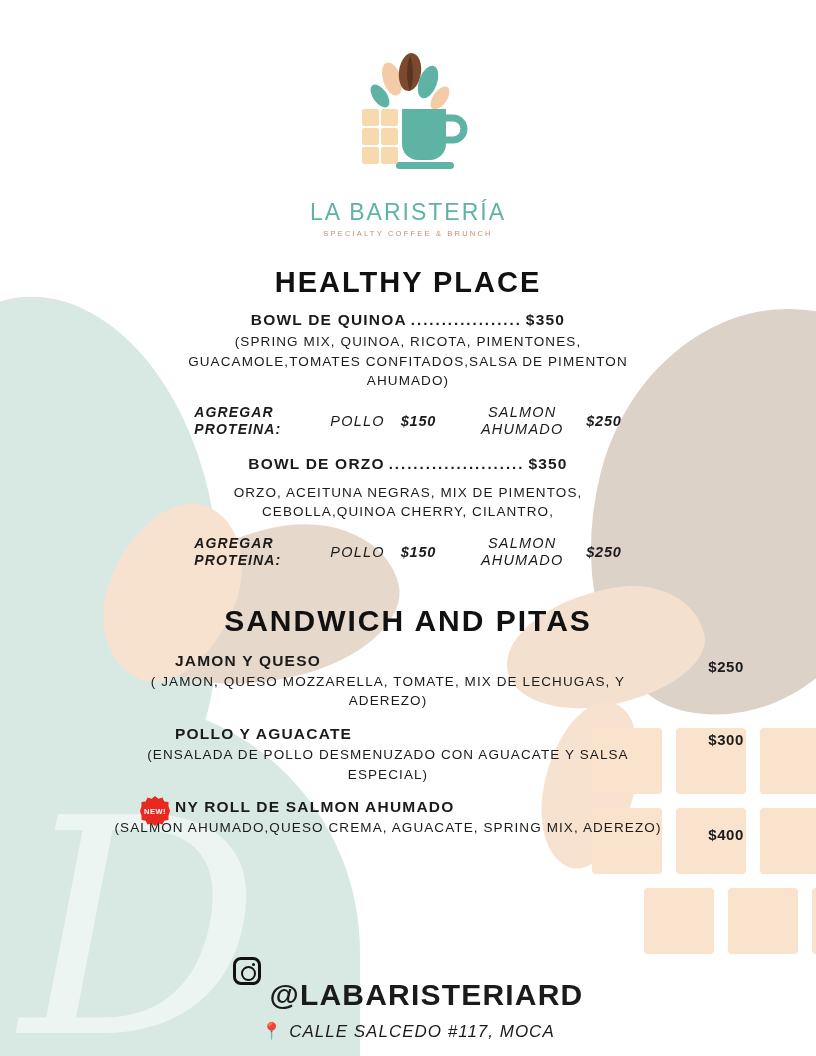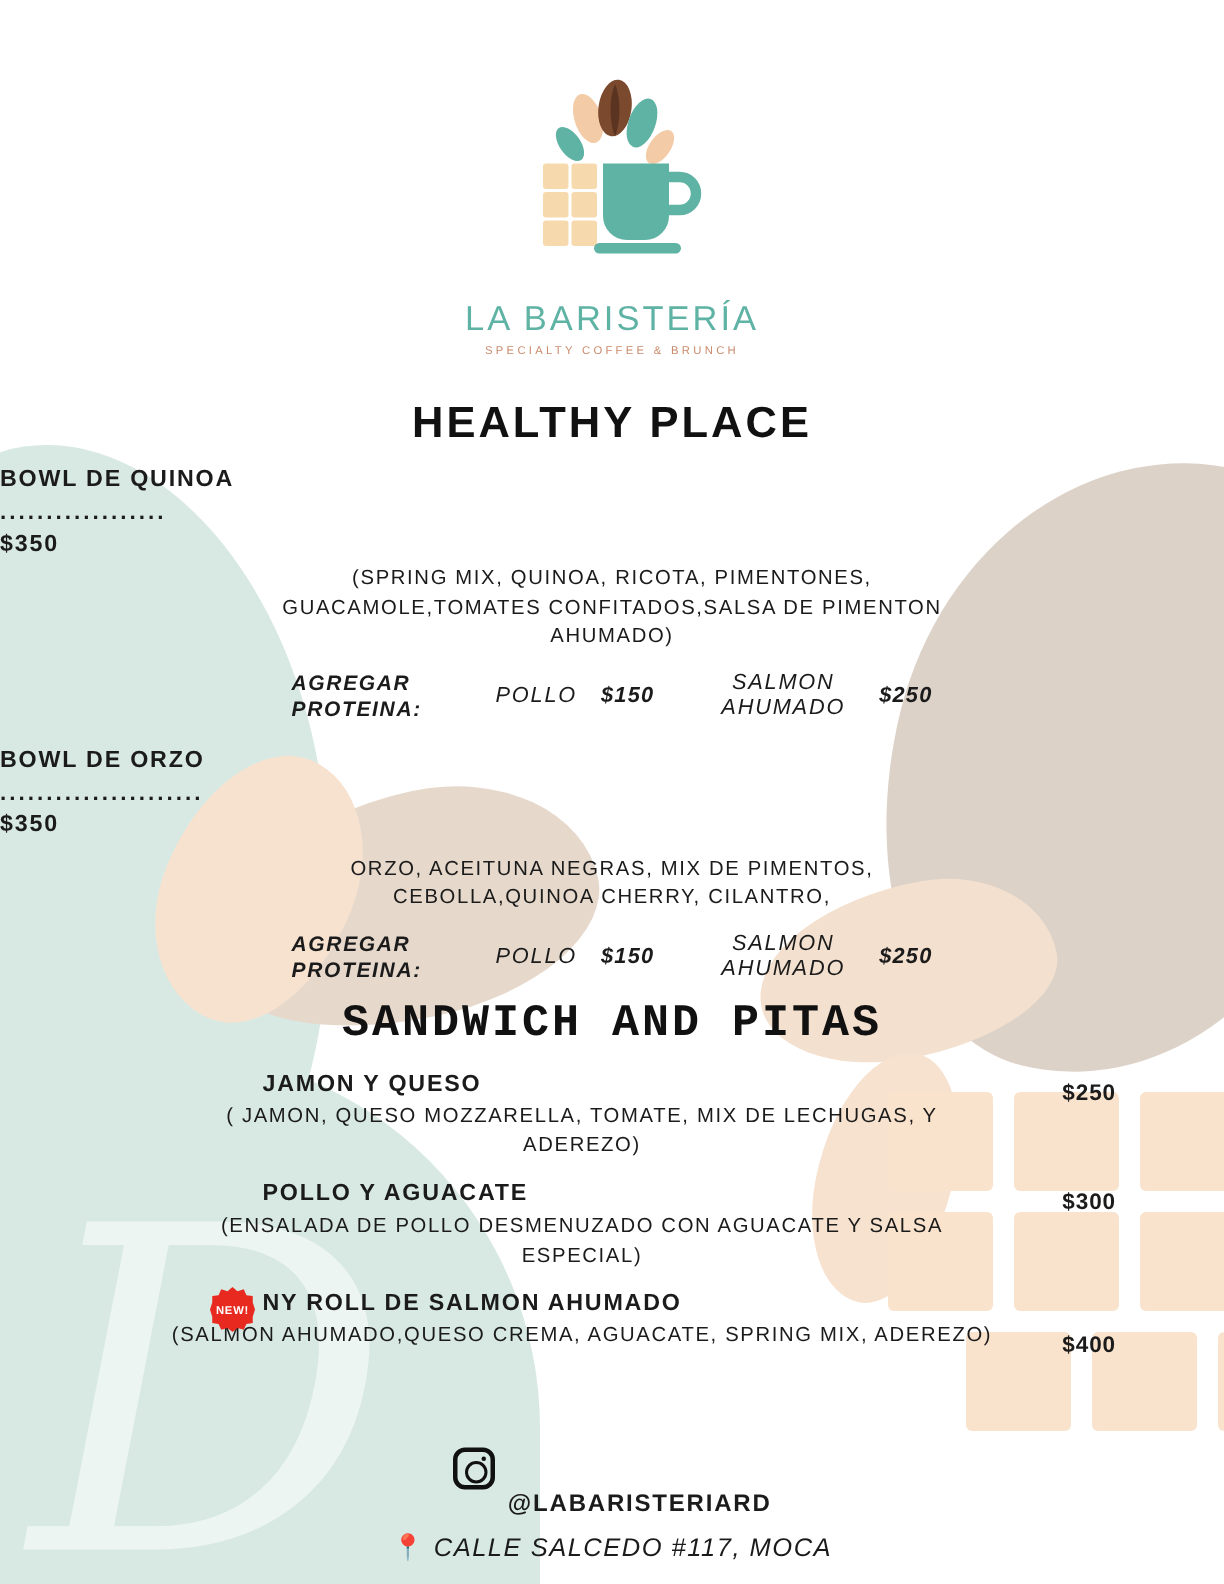--- a/index.html
+++ b/index.html
@@ -155,39 +155,37 @@
   
   .section-title {
     text-align: center;
     font-size: 29px;
     font-weight: bold;
     letter-spacing: 2px;
     margin-top: 28px;
     color: #111;
   }
   .section-title.second {
-    margin-top: 10px;
+    margin-top: 34px;
     font-size: 30px;
-    font-family: Liberation Mono, monospace;
   }
 
   .menu-block {
     width: 100%;
     margin-top: 12px;
   }
 
   .item-head {
     display: flex;
     align-items: baseline;
     justify-content: center;
     gap: 4px;
     font-weight: bold;
     font-size: 15.5px;
     letter-spacing: 1.2px;
-    flex-direction: column;
   }
   .dots {
     letter-spacing: 2px;
     font-weight: bold;
     font-size: 15px;
   }
   .desc {
     text-align: center;
     font-size: 13.5px;
     letter-spacing: 1.1px;
@@ -315,21 +313,21 @@
     content: "";
     position: absolute;
     right: 3px;
     top: 2.5px;
     width: 3px;
     height: 3px;
     background: #111;
     border-radius: 50%;
   }
   .ig-handle {
-    font-size: 16px;
+    font-size: 30px;
     font-weight: bold;
     letter-spacing: 1.2px;
     margin-top: 48px;
   }
   .addr {
     margin-top: 9px;
     font-size: 17px;
     font-style: italic;
     letter-spacing: 1px;
   }

